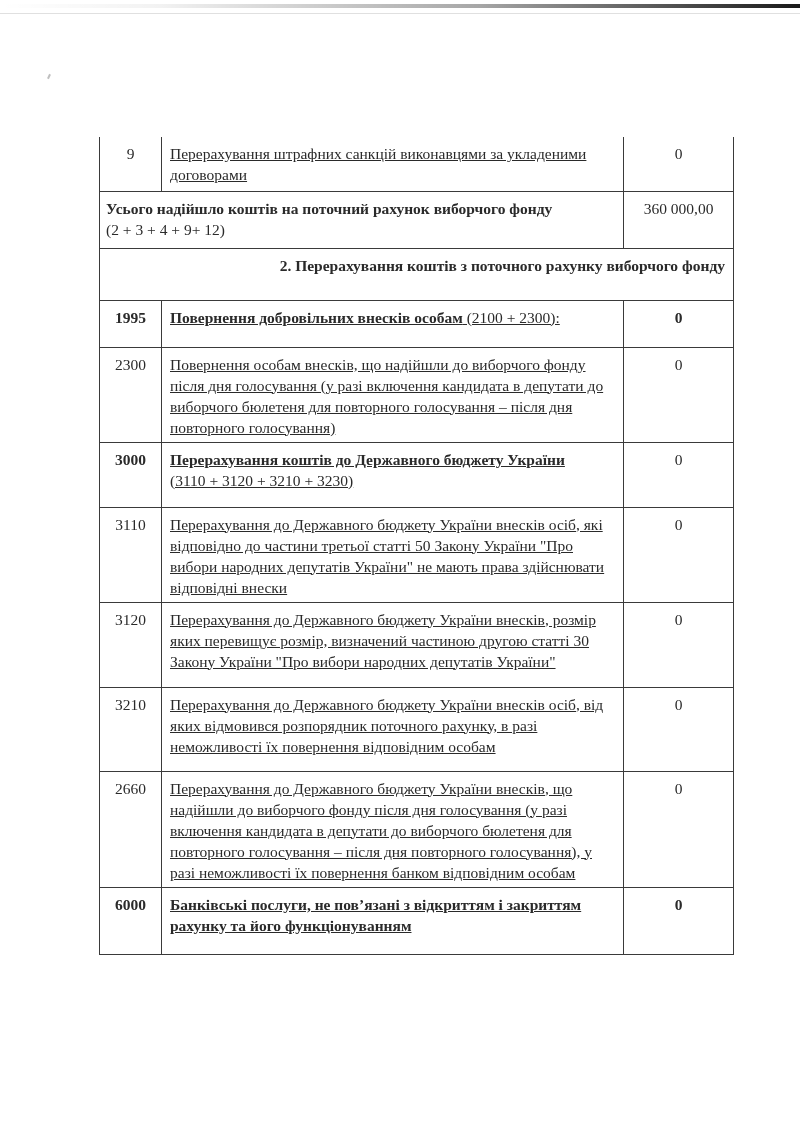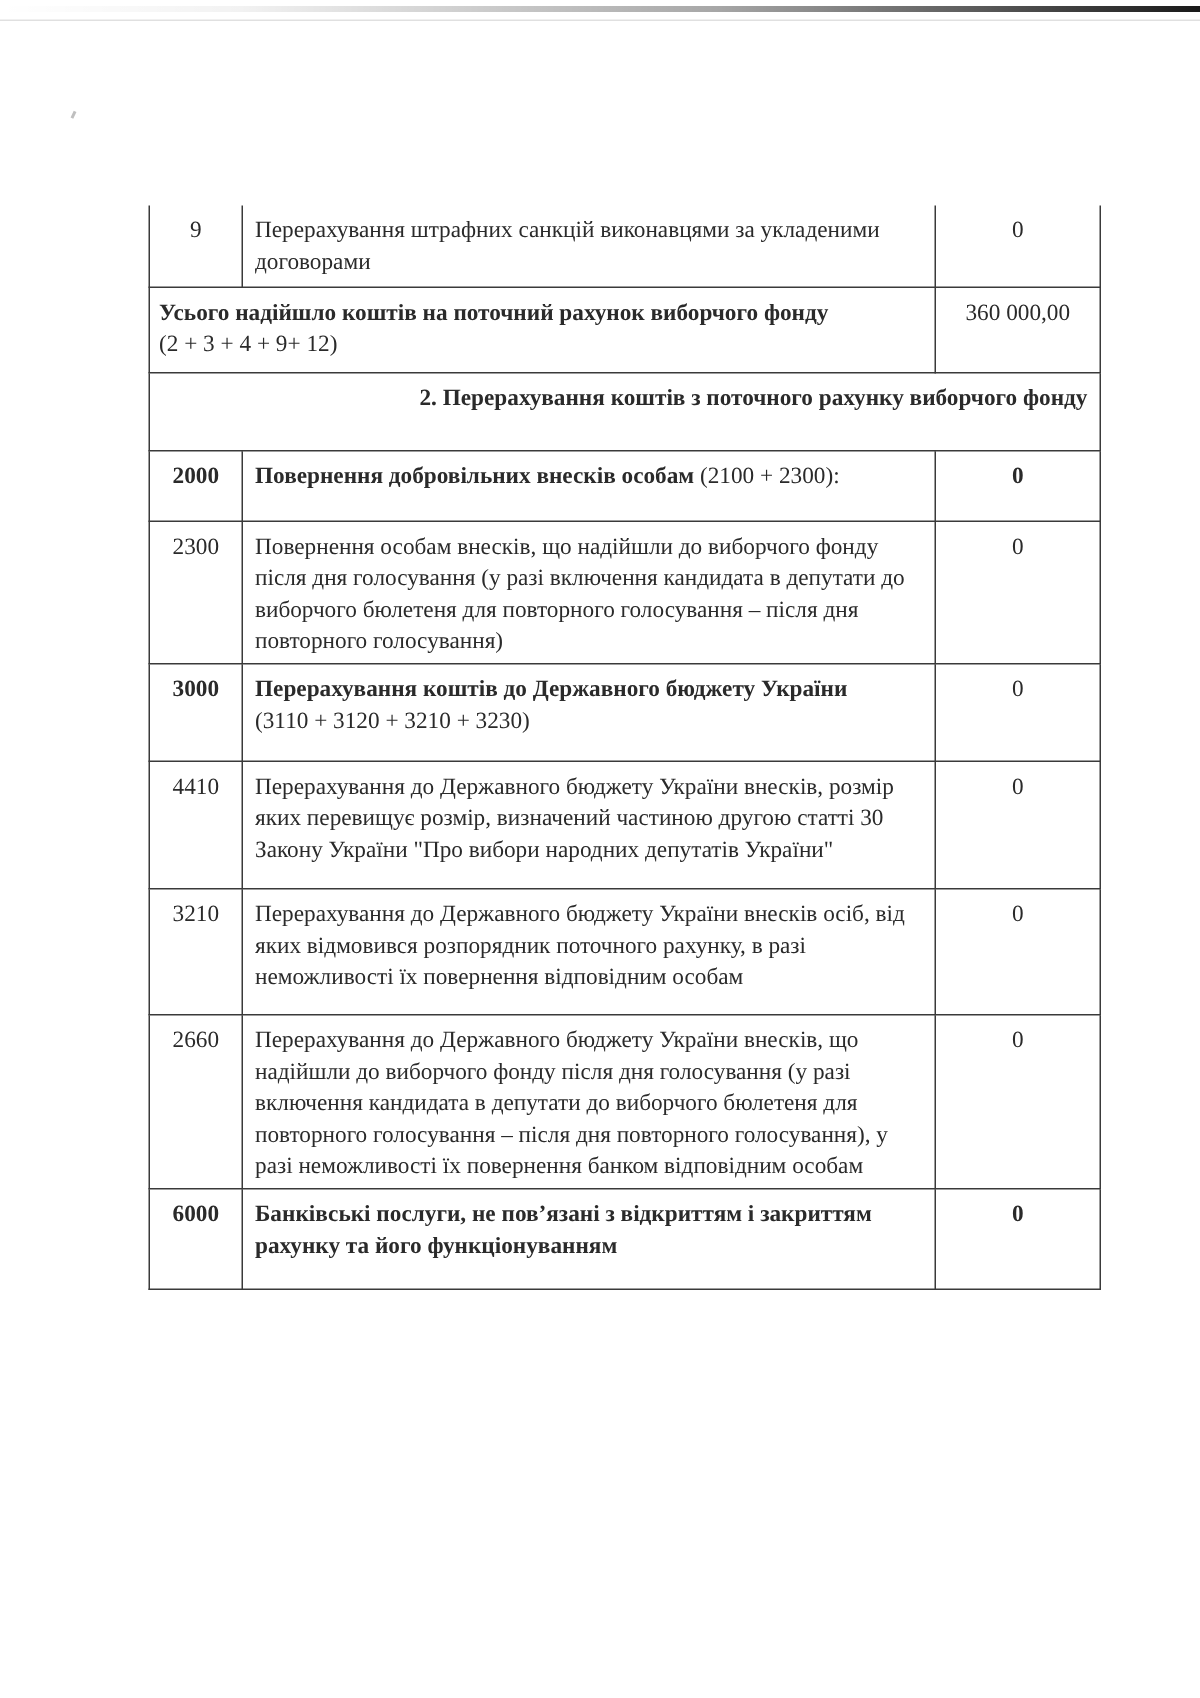--- a/index.html
+++ b/index.html
@@ -57,20 +57,21 @@
     }
     table.report tr.first-row td {
       border-top: none;
     }
     td.code {
       width: 45px;
       text-align: center;
     }
     td.desc {
       width: 444px;
+      text-decoration: underline;
     }
     td.val {
       width: 92px;
       text-align: center;
     }
     .bold { font-weight: bold; }
     td.section {
       text-align: right;
       font-weight: bold;
       padding-top: 12px;
@@ -105,41 +106,46 @@
         <span>(2 + 3 + 4 + 9+ 12)</span>
       </td>
       <td class="val">360 000,00</td>
     </tr>
 
     <tr style="height:52px">
       <td colspan="3" class="section">2. Перерахування коштів з поточного рахунку виборчого фонду</td>
     </tr>
 
     <tr style="height:47px">
-      <td class="code bold">2000</td>
+      <td class="code bold">1995</td>
       <td class="desc"><span class="bold">Повернення добровільних внесків особам</span><span> (2100 + 2300):</span></td>
       <td class="val bold">0</td>
     </tr>
 
 
     <tr style="height:83px">
       <td class="code">2300</td>
       <td class="desc">Повернення особам внесків, що надійшли до виборчого фонду після дня голосування (у разі включення кандидата в депутати до виборчого бюлетеня для повторного голосування – після дня повторного голосування)</td>
       <td class="val">0</td>
     </tr>
 
     <tr style="height:65px">
       <td class="code bold">3000</td>
       <td class="desc"><span class="bold">Перерахування коштів до Державного бюджету України</span><br><span>(3110 + 3120 + 3210 + 3230)</span></td>
       <td class="val">0</td>
     </tr>
 
+    <tr style="height:93px">
+      <td class="code">3110</td>
+      <td class="desc">Перерахування до Державного бюджету України внесків осіб, які відповідно до частини третьої статті 50 Закону України "Про вибори народних депутатів України" не мають права здійснювати відповідні внески</td>
+      <td class="val">0</td>
+    </tr>
 
     <tr style="height:85px">
-      <td class="code">4410</td>
+      <td class="code">3120</td>
       <td class="desc">Перерахування до Державного бюджету України внесків, розмір яких перевищує розмір, визначений частиною другою статті 30 Закону України "Про вибори народних депутатів України"</td>
       <td class="val">0</td>
     </tr>
 
     <tr style="height:84px">
       <td class="code">3210</td>
       <td class="desc">Перерахування до Державного бюджету України внесків осіб, від яких відмовився розпорядник поточного рахунку, в разі неможливості їх повернення відповідним особам</td>
       <td class="val">0</td>
     </tr>
 

